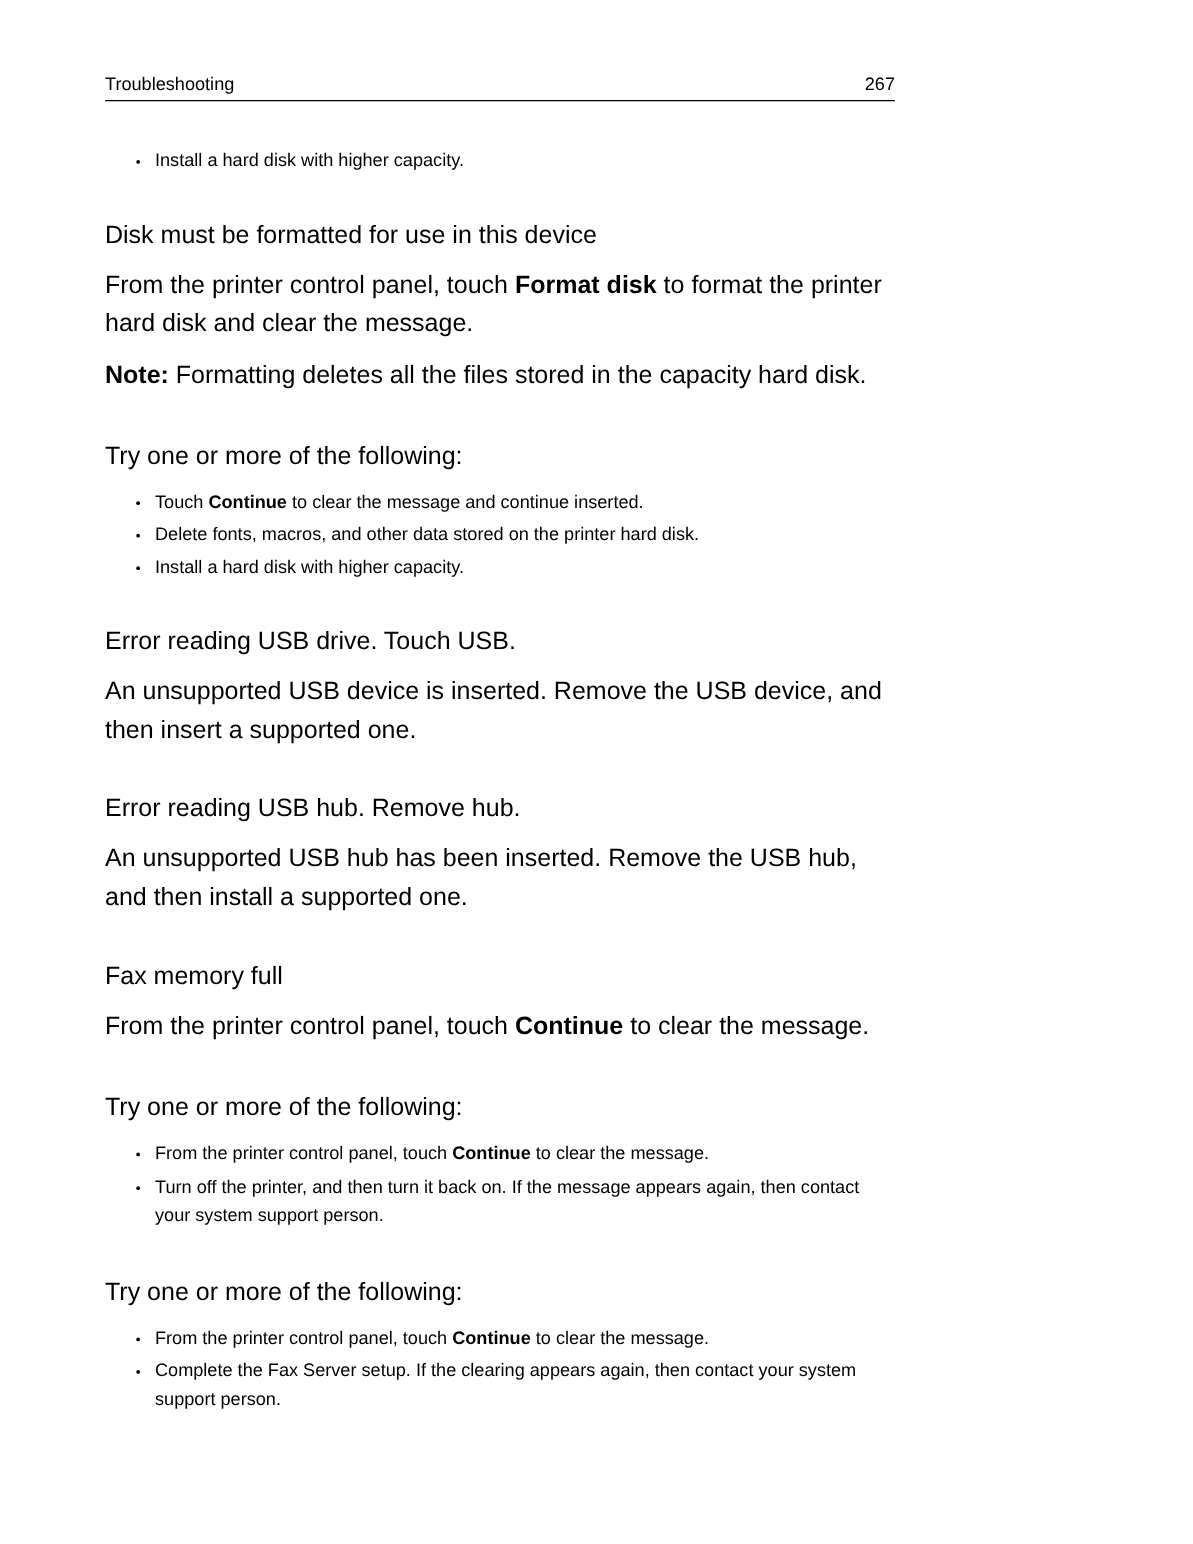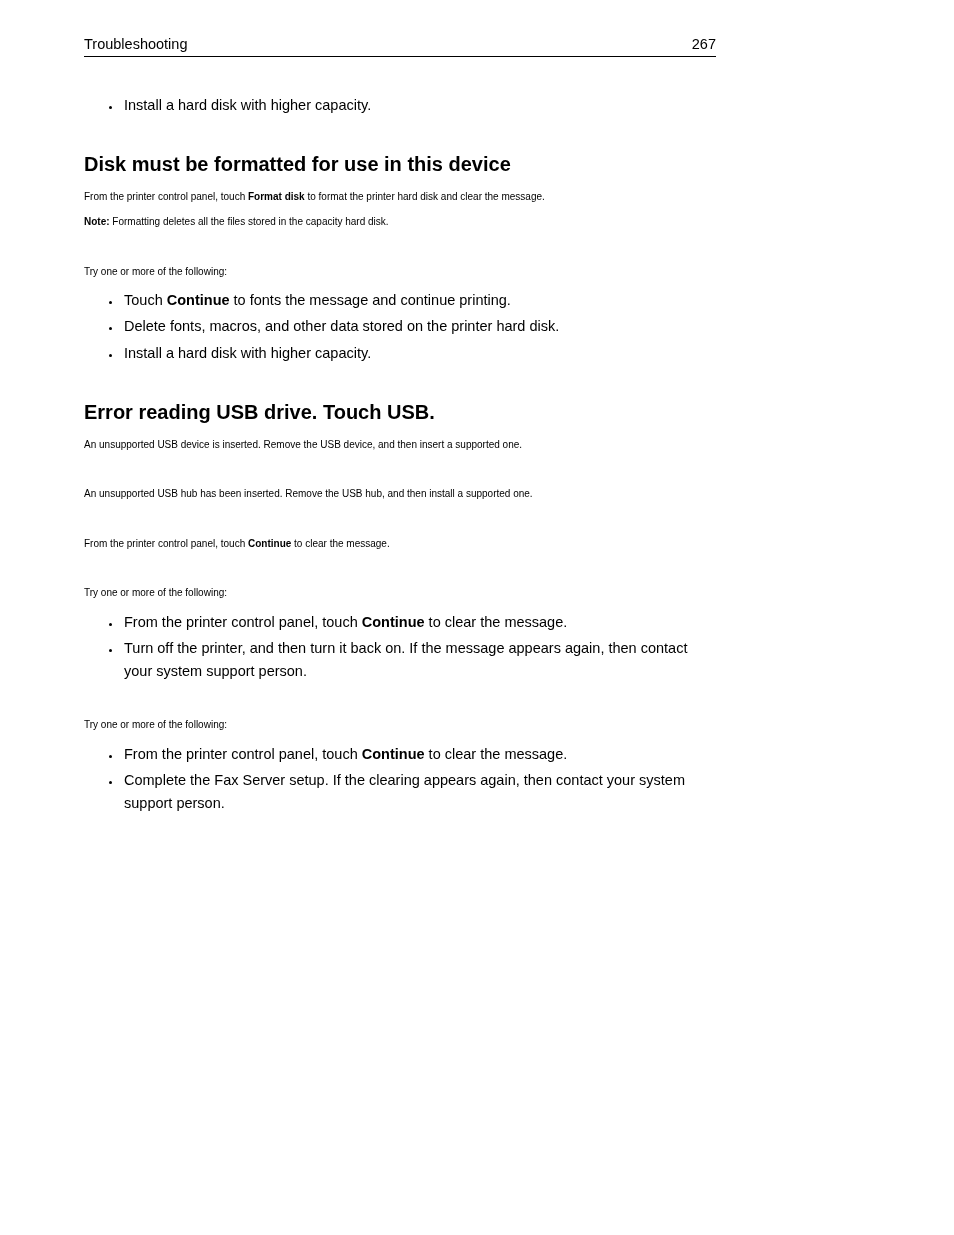--- a/index.html
+++ b/index.html
@@ -6,21 +6,21 @@
     font-family: Arial, Helvetica, sans-serif;
     margin: 0;
     padding: 0;
     background: #ffffff;
     color: #000000;
   }
   .page {
     width: 796px;
     min-height: 1235px;
     box-sizing: border-box;
-    padding: 36px 80px 60px 84px;
+    padding: 60px 80px 60px 84px;
   }
   .header-bar {
     display: flex;
     justify-content: space-between;
     align-items: baseline;
     border-bottom: 1px solid #000;
     padding-bottom: 4px;
     margin-bottom: 38px;
     font-size: 14.5px;
   }
@@ -32,29 +32,29 @@
   .orphan-list li {
     font-size: 14.5px;
     line-height: 1.5;
     padding-left: 2px;
   }
   .orphan-list li::marker {
     font-size: 11px;
   }
   h2 {
     font-size: 20px;
-    font-weight: bold;
+    font-weight: normal;
     margin: 16px 0 12px 0;
     line-height: 1.3;
   }
   .section {
     margin-bottom: 34px;
   }
   .section p {
-    font-size: 10px;
+    font-size: 20px;
     line-height: 1.55;
     margin: 0 0 10px 0;
   }
   .section p:last-child {
     margin-bottom: 0;
   }
   .body-list {
     list-style: disc;
     padding-left: 38px;
     margin: 6px 0 0 0;
@@ -88,36 +88,38 @@
 
   <div class="section">
     <h2>Disk must be formatted for use in this device</h2>
     <p><span>From the printer control panel, touch </span><span class="bold">Format disk</span><span> to format the printer hard disk and clear the message.</span></p>
     <p><span class="bold">Note:</span><span> Formatting deletes all the files stored in the capacity hard disk.</span></p>
   </div>
 
   <div class="section">
     <p>Try one or more of the following:</p>
     <ul class="body-list">
-      <li><span>Touch </span><span class="bold">Continue</span><span> to fonts the message and continue printing.</span></li>
+      <li><span>Touch </span><span class="bold">Continue</span><span> to clear the message and continue inserted.</span></li>
       <li>Delete fonts, macros, and other data stored on the printer hard disk.</li>
       <li>Install a hard disk with higher capacity.</li>
     </ul>
   </div>
 
   <div class="section">
     <h2>Error reading USB drive. Touch USB.</h2>
     <p>An unsupported USB device is inserted. Remove the USB device, and then insert a supported one.</p>
   </div>
 
   <div class="section">
+    <h2>Error reading USB hub. Remove hub.</h2>
     <p>An unsupported USB hub has been inserted. Remove the USB hub, and then install a supported one.</p>
   </div>
 
   <div class="section">
+    <h2>Fax memory full</h2>
     <p><span>From the printer control panel, touch </span><span class="bold">Continue</span><span> to clear the message.</span></p>
   </div>
 
   <div class="section">
     <p>Try one or more of the following:</p>
     <ul class="body-list">
       <li><span>From the printer control panel, touch </span><span class="bold">Continue</span><span> to clear the message.</span></li>
       <li>Turn off the printer, and then turn it back on. If the message appears again, then contact your system support person.</li>
     </ul>
   </div>

